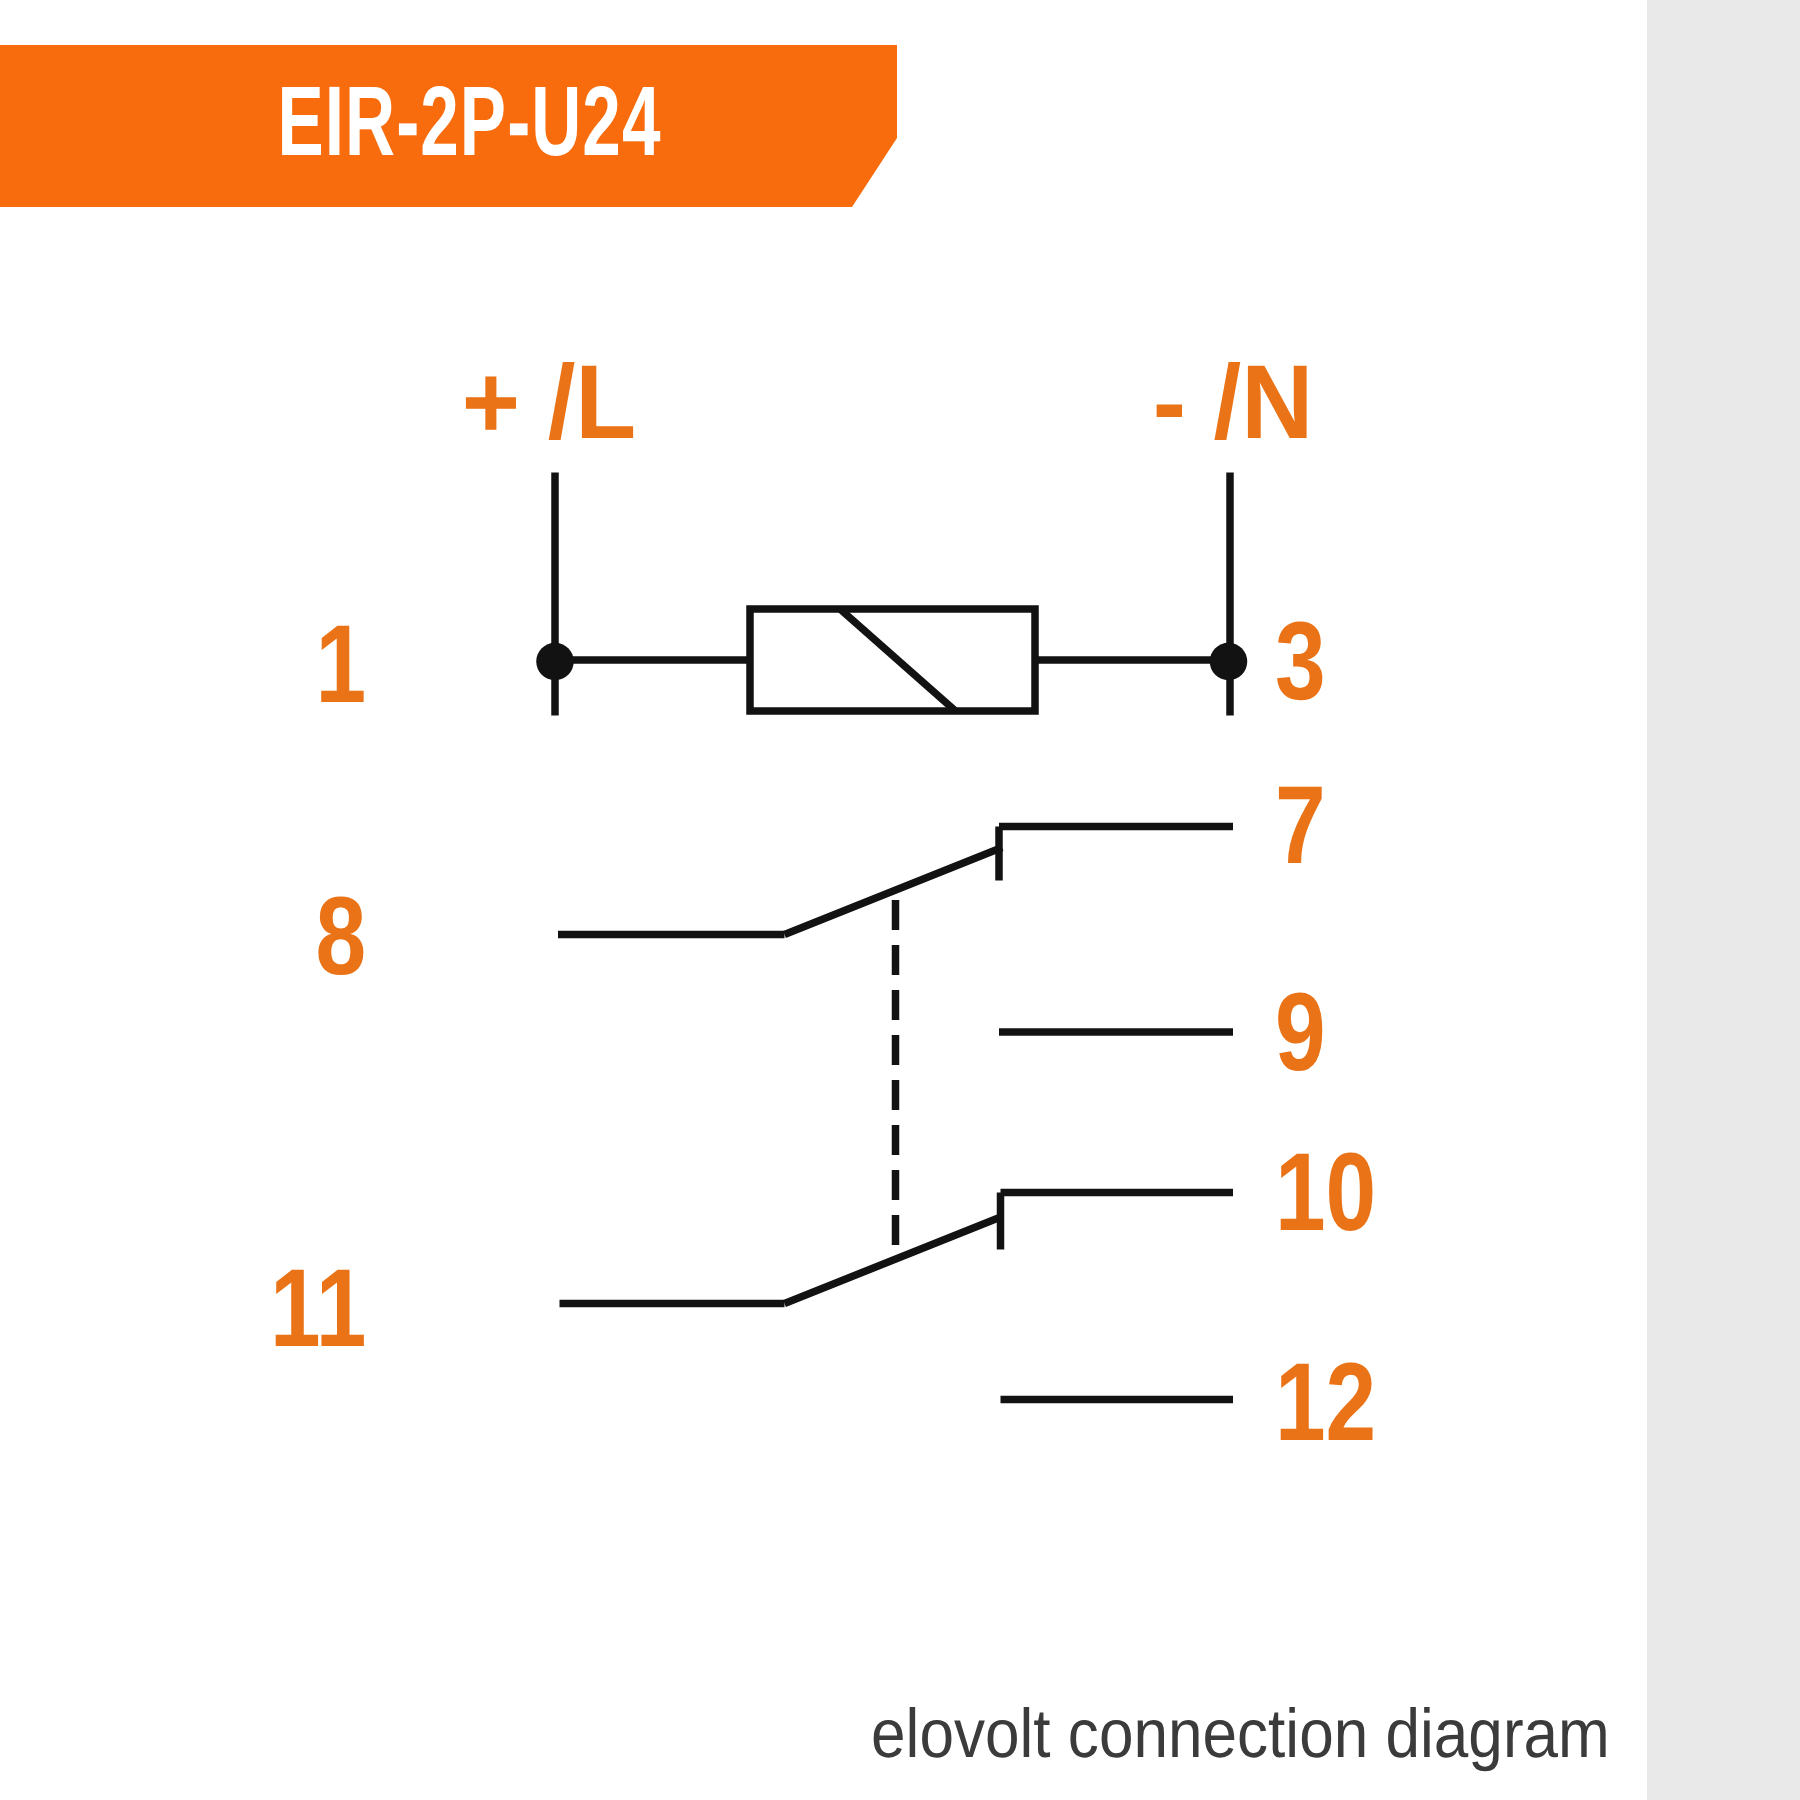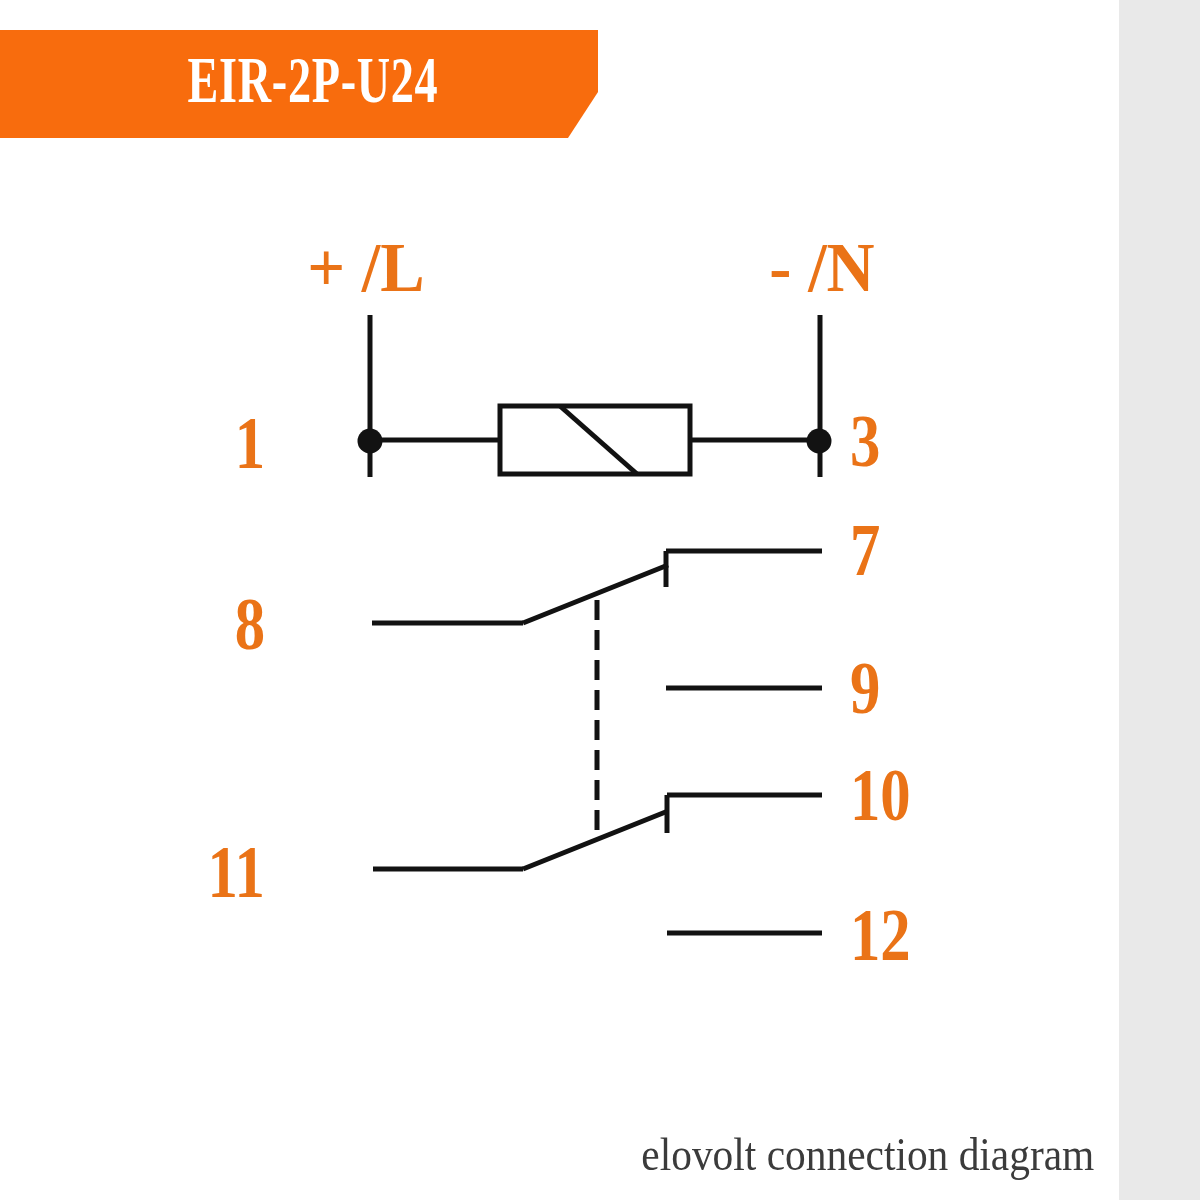--- a/index.html
+++ b/index.html
@@ -9,22 +9,21 @@
     --caption-gray:#3B3B3B;
     --banner-text-white:#FFFFFF;
     --background:#FFFFFF;
   }
   html,body{margin:0;padding:0;background:#e9e9e9;}
   .canvas{
     position:relative;
     width:1098px;height:1200px;
     background:var(--background);
     overflow:hidden;
-    font-family:Liberation Serif, serif;
-    padding-left:21px;
+    font-family:Liberation Sans, sans-serif;
   }
   
   .banner{
     position:absolute;left:0;top:30px;width:598px;height:108px;
     background:var(--banner-orange);
     clip-path:polygon(0 0,598px 0,598px 62px,568px 108px,0 108px);
   }
   .banner-title{
     position:absolute;left:313px;top:50px;
     transform:translate(-50%,-50%) scaleX(0.70);

